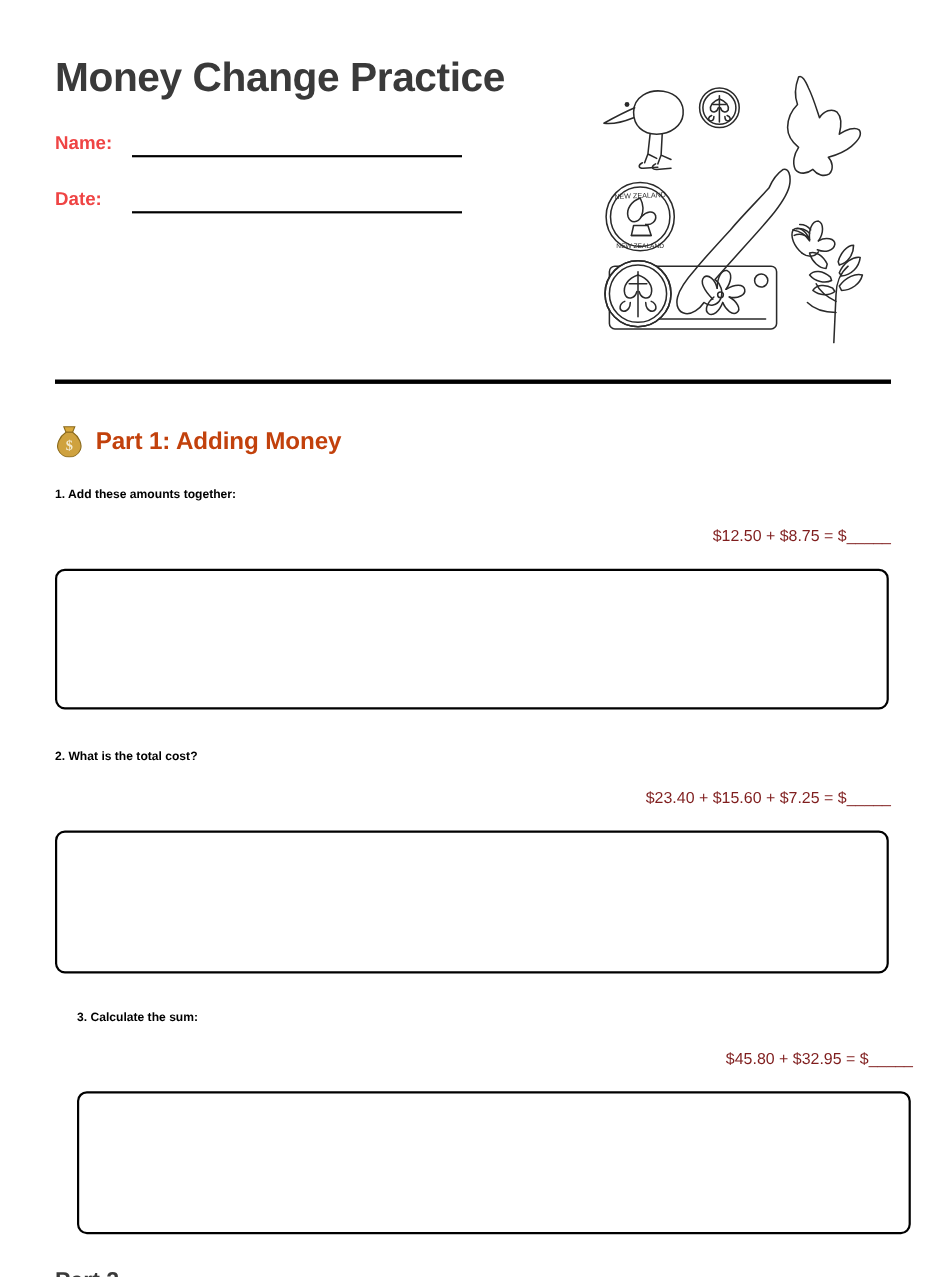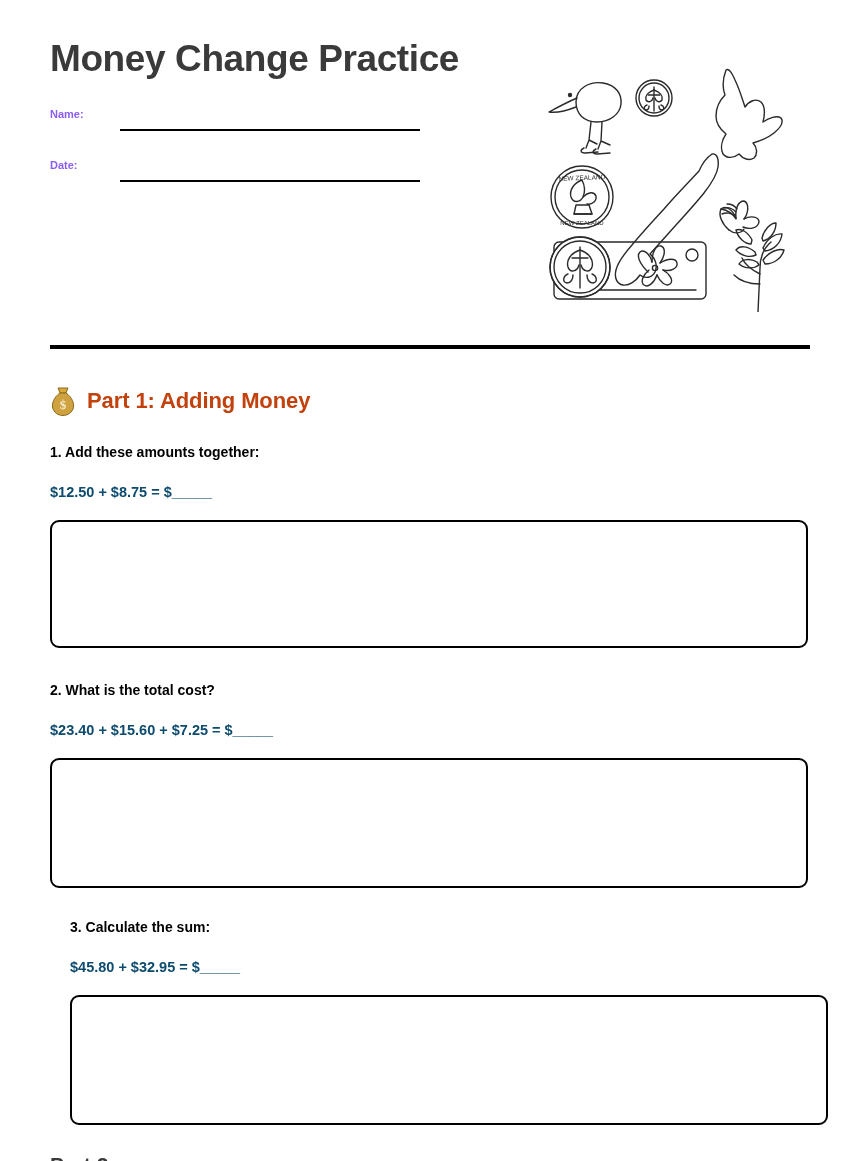--- a/index.html
+++ b/index.html
@@ -19,21 +19,21 @@
     position: absolute;
     left: 0; top: 0;
     width: 860px;
     height: 1161px;
   }
 
   
   .header-block {
     position: absolute;
     left: 50px;
-    top: 39px;
+    top: 51px;
     width: 470px;
   }
   .worksheet-title {
     font-size: 37px;
     font-weight: bold;
     color: #3a3a3a;
     letter-spacing: -0.4px;
     line-height: 1.1;
     margin: 0;
     white-space: nowrap;
@@ -41,23 +41,23 @@
   .field-row {
     position: relative;
     height: 46px;
   }
   .field-row.name-row { margin-top: 22px; }
   .field-row.date-row { margin-top: 5px; }
   .field-label {
     position: absolute;
     left: 0;
     top: 6px;
-    font-size: 11px;
-    font-weight: bold;
-    color: #8b5cf6;
+    font-size: 17px;
+    font-weight: bold;
+    color: #ef4444;
     text-align: right;
   }
   .field-line {
     position: absolute;
     left: 70px;
     top: 27px;
     width: 300px;
     height: 0;
     border-bottom: 2.2px solid #000;
   }
@@ -106,31 +106,32 @@
     letter-spacing: -0.1px;
   }
 
   
   .question {
     position: absolute;
     left: 50px;
     width: 760px;
   }
   .q-prompt {
-    font-size: 14px;
+    font-size: 11px;
     font-weight: bold;
     color: #000;
     line-height: 1.2;
   }
   .q-equation {
     font-size: 14.5px;
-    font-weight: bold;
-    color: #0c4a6e;
+    font-weight: normal;
+    color: #7f1d1d;
     margin-top: 23px;
     line-height: 1.2;
+    text-align: right;
   }
   .answer-box {
     margin-top: 19px;
     width: 758px;
     box-sizing: border-box;
     border: 2.2px solid #000;
     border-radius: 9px;
     background: #fff;
   }
   .answer-box.h1 { height: 128px; }

